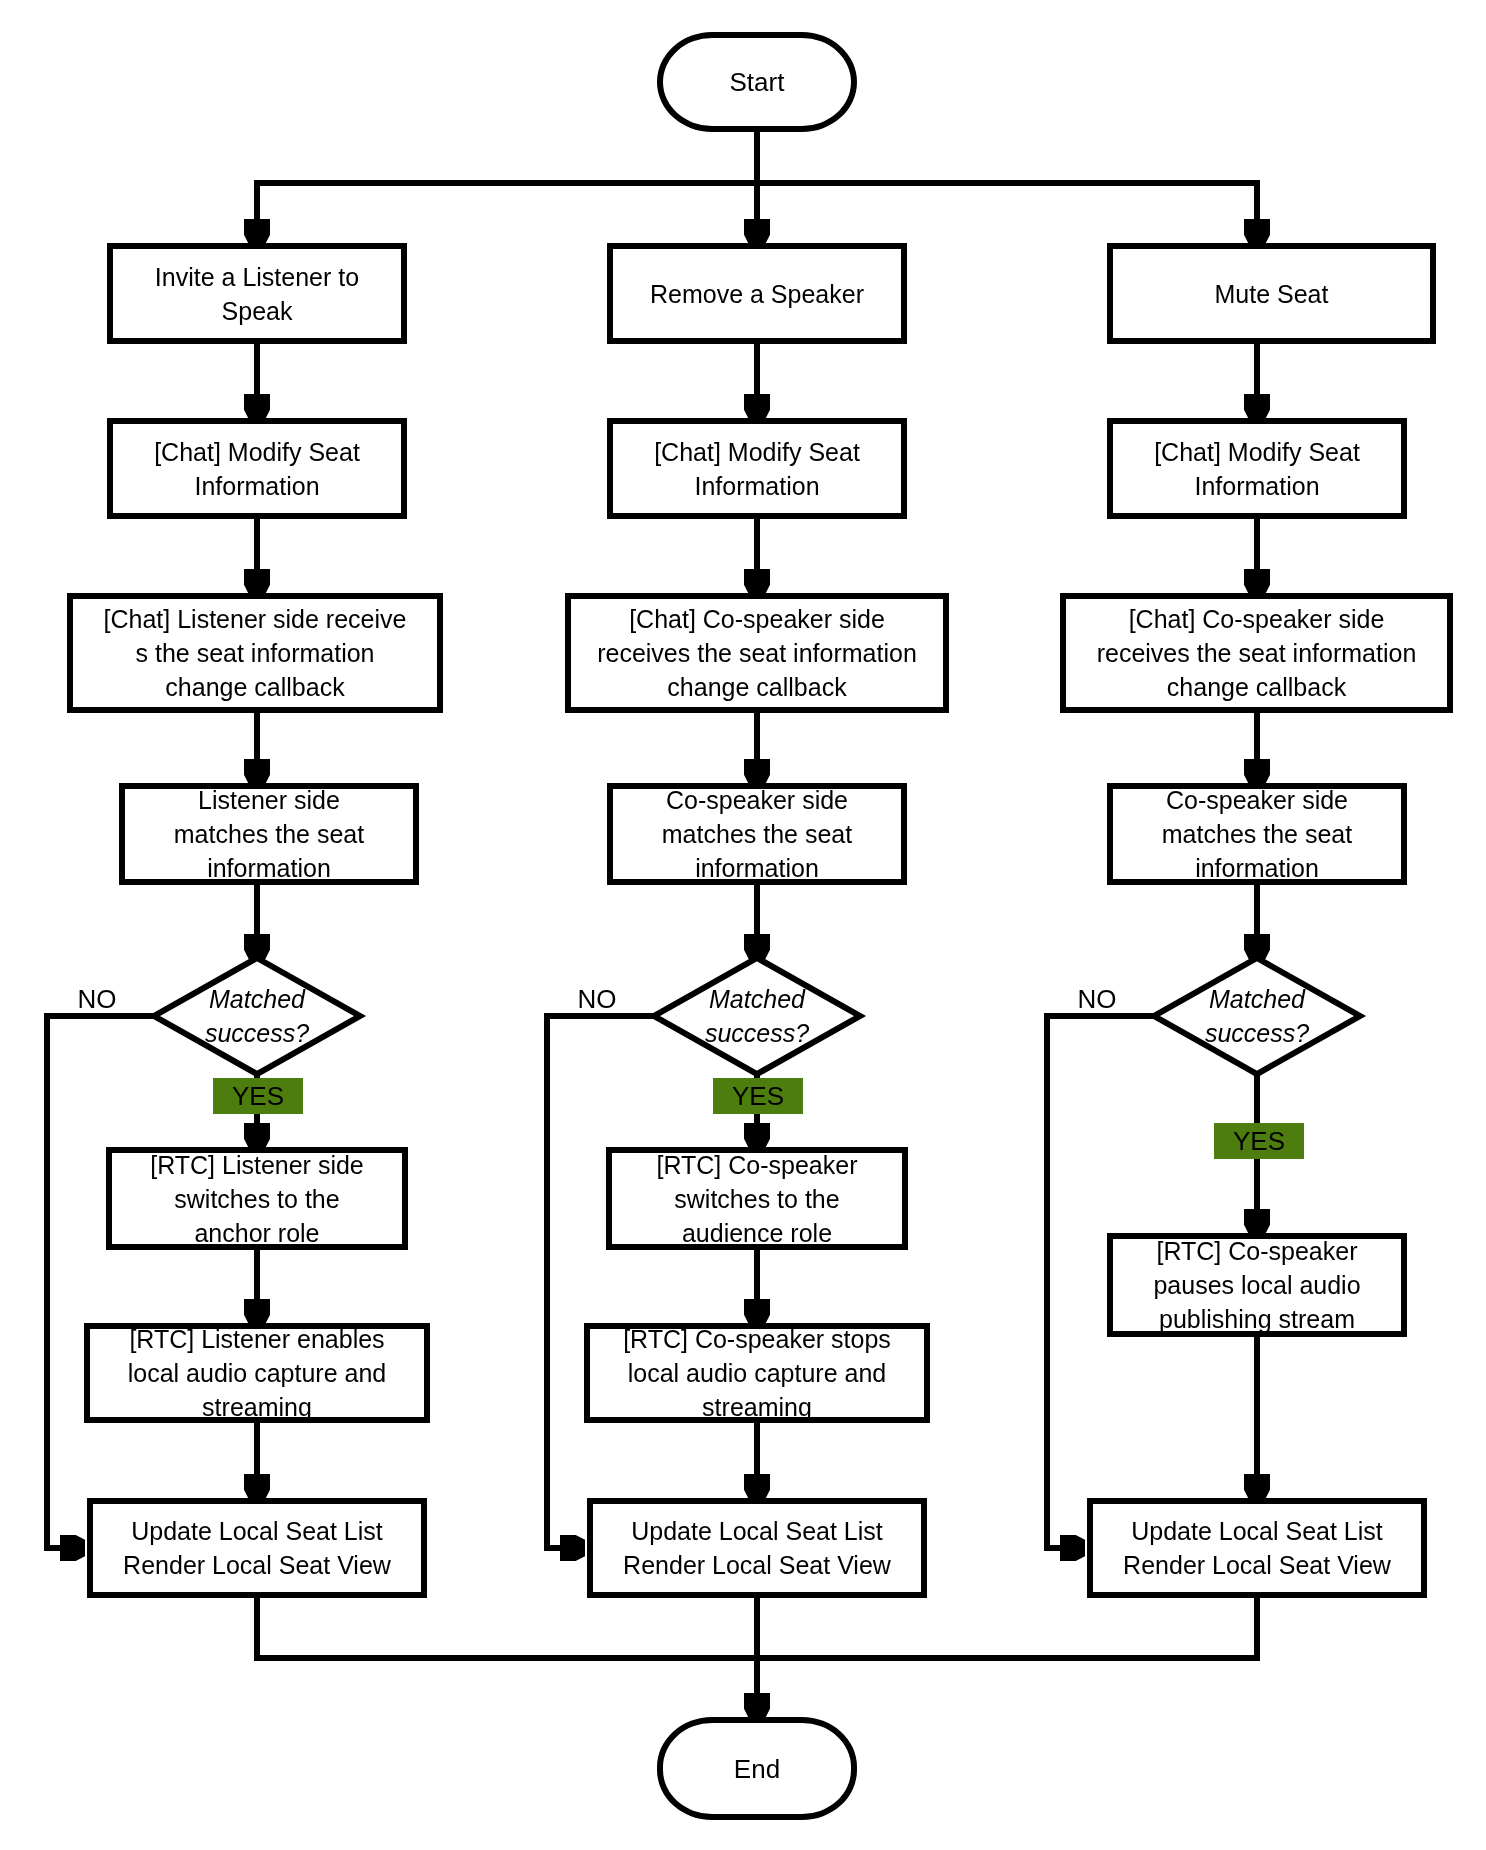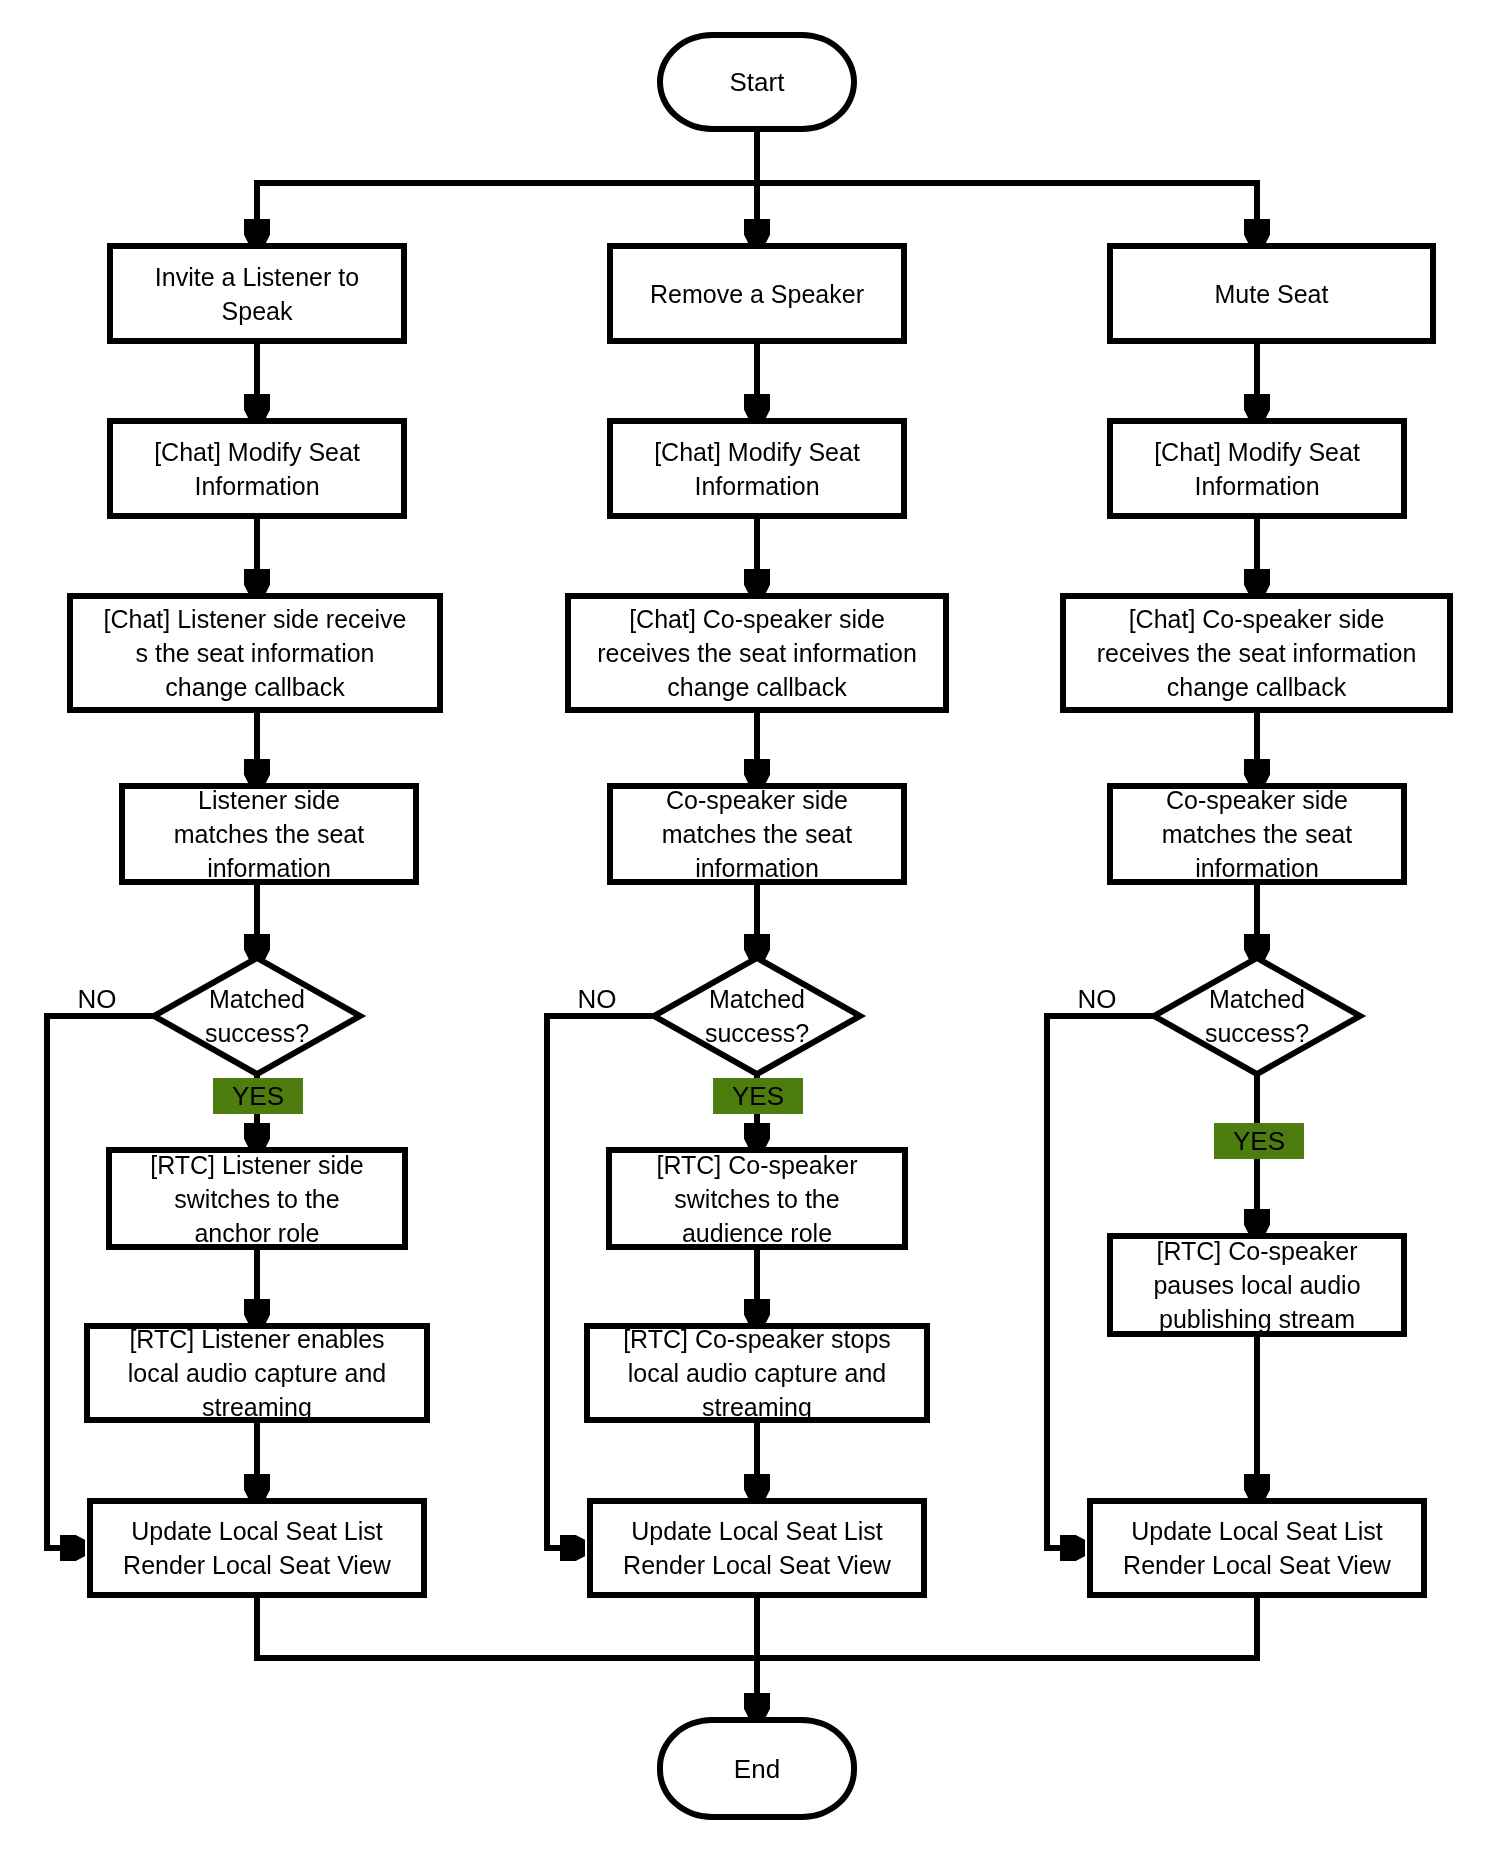--- a/index.html
+++ b/index.html
@@ -50,20 +50,21 @@
   .dlabel {
     position: absolute;
     z-index: 3;
     display: flex;
     align-items: center;
     justify-content: center;
     text-align: center;
     white-space: pre-line;
     font-size: 25px;
     line-height: 34px;
+    font-style: italic;
   }
   .edge-label {
     position: absolute;
     z-index: 3;
     display: flex;
     align-items: center;
     justify-content: center;
     text-align: center;
     font-size: 26px;
     line-height: 34px;

